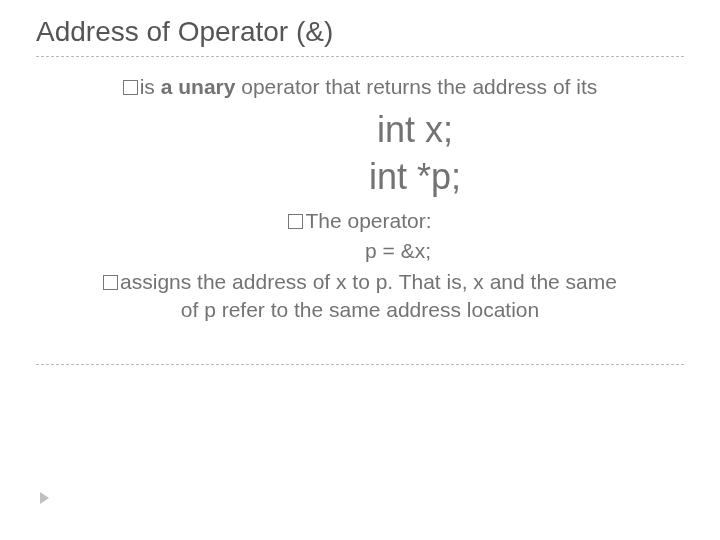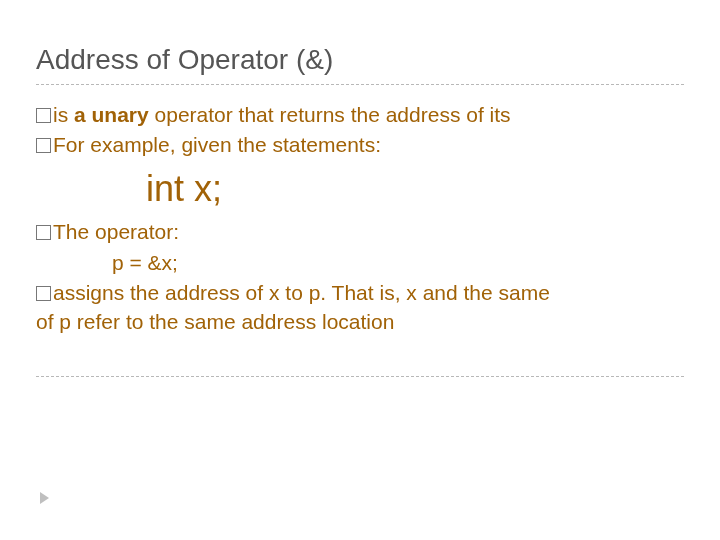--- a/index.html
+++ b/index.html
@@ -10,40 +10,41 @@
     background: #ffffff;
     font-family: Arial, Helvetica, sans-serif;
     color: #333333;
     overflow: hidden;
   }
   .slide {
     position: relative;
     width: 720px;
     height: 528px;
     box-sizing: border-box;
-    padding: 40px 36px 24px 36px;
+    padding: 12px 36px 24px 36px;
   }
   .title {
     font-size: 28px;
     color: #555555;
     margin: 4px 0 8px 0;
     font-weight: 400;
   }
   .dashed-rule {
     border: none;
     border-top: 1px dashed #b8b8b8;
     margin: 2px 0 16px 0;
   }
   .dashed-rule.bottom {
     margin-top: 40px;
   }
   .body {
     font-size: 21px;
     line-height: 1.35;
-    color: #a16207;
+    color: #737373;
+    text-align: center;
   }
   .bullet-block {
     margin: 2px 0 2px 0;
   }
   .bullet-line {
     display: block;
   }
   .box {
     display: inline-block;
     width: 13px;
@@ -82,26 +83,24 @@
   <hr class="dashed-rule">
 
   <div class="body">
 
     <div class="bullet-block">
       <span class="bullet-line">
         <span class="box"></span><span>is</span><span class="bold"> a unary </span><span>operator that returns the address of its</span>
       </span>
     </div>
 
-    <div class="bullet-block">
-      <span class="box"></span><span>For example, given the statements:</span>
-    </div>
 
     <div class="code-block">
       <div>int x;</div>
+      <div>int *p;</div>
     </div>
 
     <div class="bullet-block">
       <span class="box"></span><span>The operator:</span>
     </div>
 
     <div class="sub-code">p = &amp;x;</div>
 
     <div class="bullet-block">
       <span class="bullet-line">

